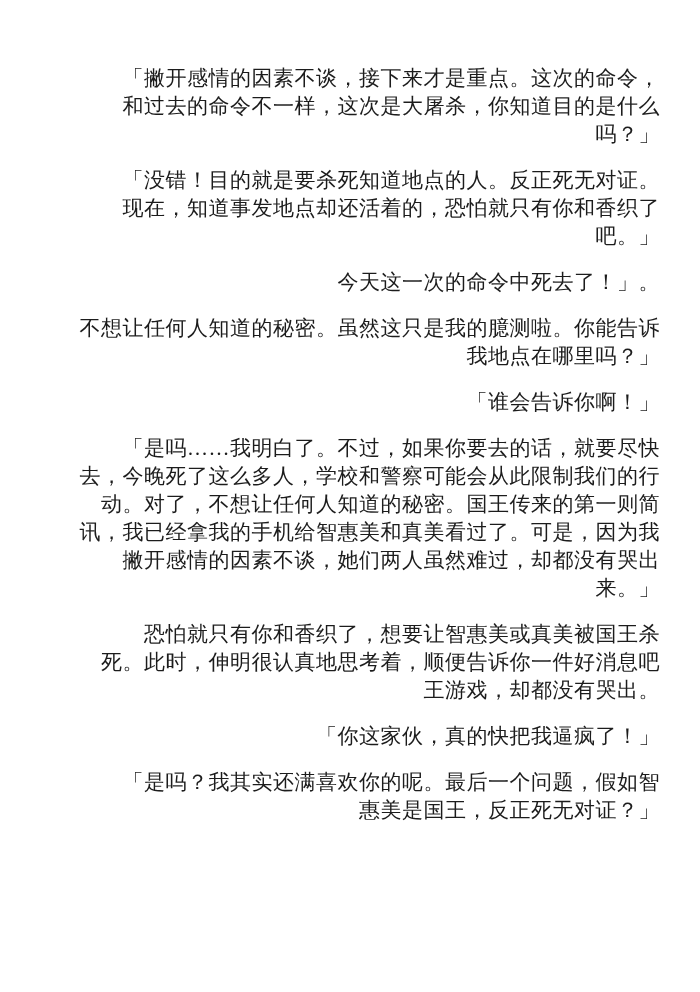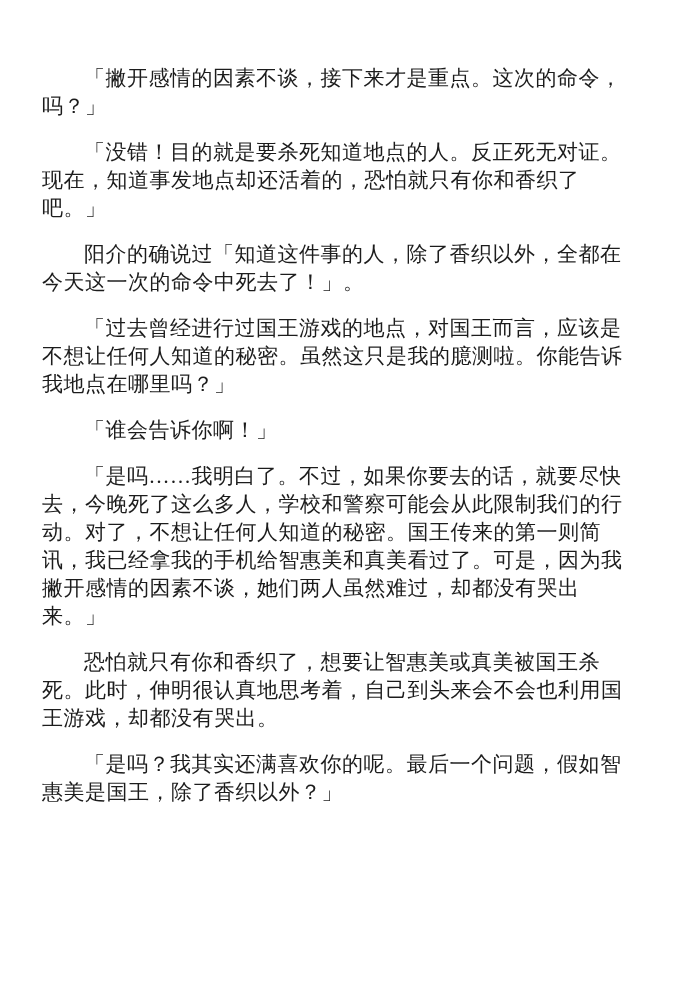--- a/index.html
+++ b/index.html
@@ -16,77 +16,80 @@
     box-sizing: border-box;
     width: 700px;
     height: 700px;
     padding: 64px 40px 0 42px;
     background: var(--bg, #ffffff);
     color: var(--fg, #1c1c1c);
     font-family: "Liberation Serif", "DejaVu Serif", serif;
     font-size: 21px;
     line-height: 28px;
     letter-spacing: 0.5px;
+    text-align: right;
   }
   .para {
     margin: 0 0 18px 0;
   }
   .line {
     white-space: nowrap;
   }
   .line.first {
     text-indent: 2em;
   }
 </style>
 </head>
 <body>
 
 <div class="page">
 
   <div class="para">
     <div class="line first">「撇开感情的因素不谈，接下来才是重点。这次的命令，</div>
+    <div class="line">和过去的命令不一样，这次是大屠杀，你知道目的是什么</div>
     <div class="line">吗？」</div>
   </div>
 
 
   <div class="para">
     <div class="line first">「没错！目的就是要杀死知道地点的人。反正死无对证。</div>
     <div class="line">现在，知道事发地点却还活着的，恐怕就只有你和香织了</div>
     <div class="line">吧。」</div>
   </div>
 
   <div class="para">
-    <div class="line first">阳介的确说过「知道这件事的人，除了香织以外，全都在</div>
     <div class="line">今天这一次的命令中死去了！」。</div>
   </div>
 
   <div class="para">
-    <div class="line first">「过去曾经进行过国王游戏的地点，对国王而言，应该是</div>
     <div class="line">不想让任何人知道的秘密。虽然这只是我的臆测啦。你能告诉</div>
     <div class="line">我地点在哪里吗？」</div>
   </div>
 
   <div class="para">
     <div class="line first">「谁会告诉你啊！」</div>
   </div>
 
   <div class="para">
     <div class="line first">「是吗……我明白了。不过，如果你要去的话，就要尽快</div>
     <div class="line">去，今晚死了这么多人，学校和警察可能会从此限制我们的行</div>
     <div class="line">动。对了，不想让任何人知道的秘密。国王传来的第一则简</div>
     <div class="line">讯，我已经拿我的手机给智惠美和真美看过了。可是，因为我</div>
     <div class="line">撇开感情的因素不谈，她们两人虽然难过，却都没有哭出</div>
     <div class="line">来。」</div>
   </div>
 
   <div class="para">
     <div class="line first">恐怕就只有你和香织了，想要让智惠美或真美被国王杀</div>
-    <div class="line">死。此时，伸明很认真地思考着，自己到头来会不会也利用国</div>
+    <div class="line">死。此时，伸明很认真地思考着，顺便告诉你一件好消息吧</div>
     <div class="line">王游戏，却都没有哭出。</div>
   </div>
 
+  <div class="para">
+    <div class="line first">「你这家伙，真的快把我逼疯了！」</div>
+  </div>
 
   <div class="para">
     <div class="line first">「是吗？我其实还满喜欢你的呢。最后一个问题，假如智</div>
-    <div class="line">惠美是国王，除了香织以外？」</div>
+    <div class="line">惠美是国王，反正死无对证？」</div>
   </div>
 
 </div>
 
 </body></html>

